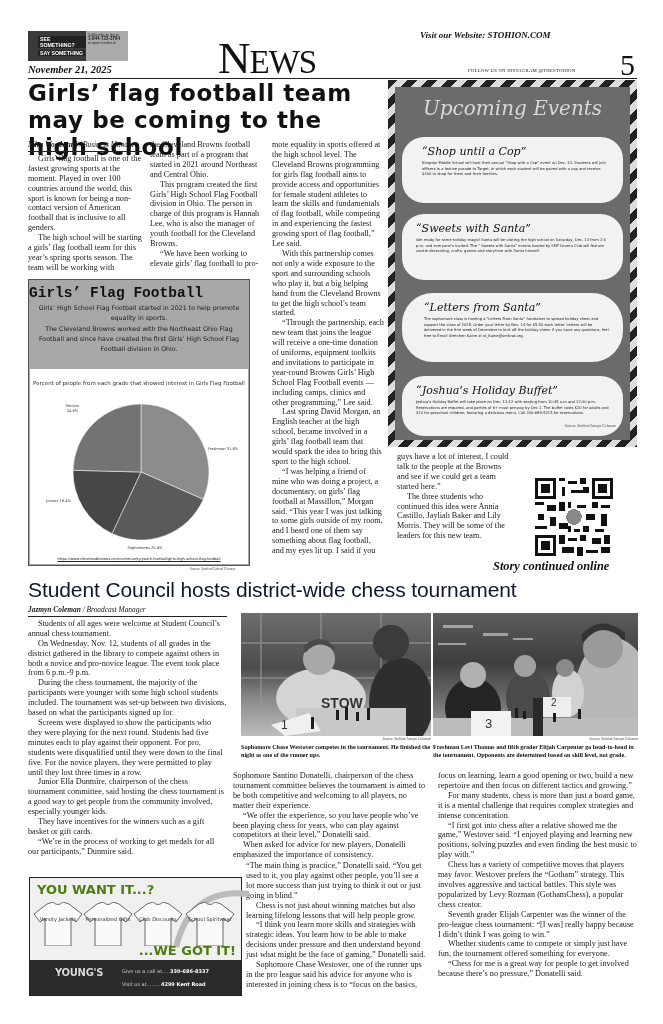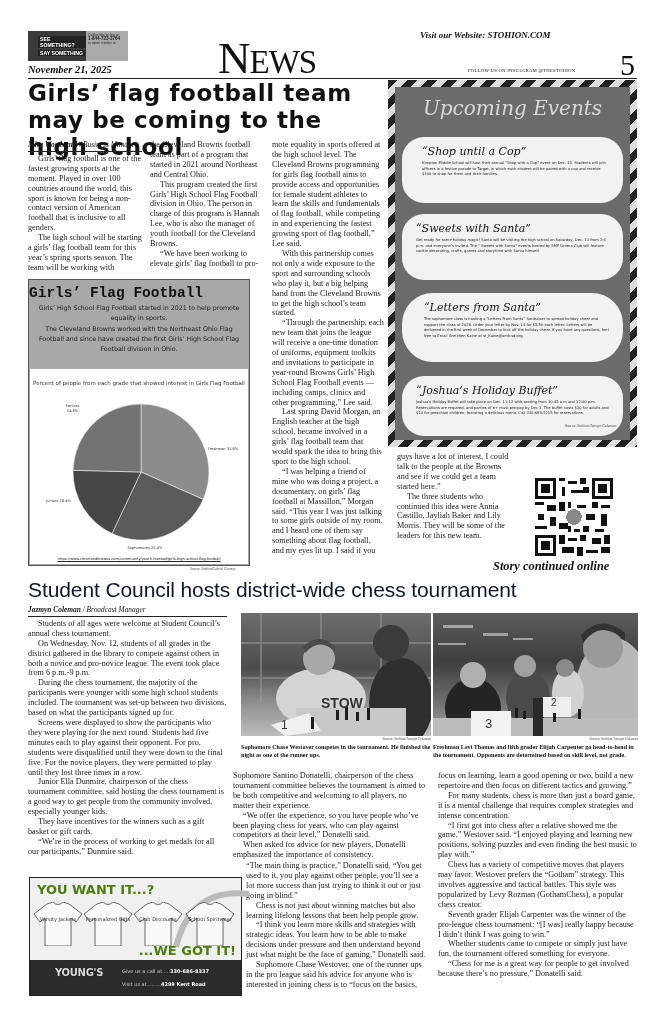--- a/index.html
+++ b/index.html
@@ -291,21 +291,21 @@
 <div class="abs photo-source" style="left:433px; top:737px; width:205px;">Source: Stohion/Jazmyn Coleman</div>
 <div class="abs caption" style="left:433px; top:743px; width:205px;">Freshman Levi Thomas and fifth grader Elijah Carpenter go head-to-head in the tournament. Opponents are determined based on skill level, not grade.</div>
 
 <div class="abs body-text" style="left:233px; top:771px; width:195px;">
   <p style="text-indent:0">Sophomore Santino Donatelli, chairperson of the chess tournament committee believes the tournament is aimed to be both competitive and welcoming to all players, no matter their experience.</p>
   <p>“We offer the experience, so you have people who’ve been playing chess for years, who can play against competitors at their level,” Donatelli said.</p>
   <p>When asked for advice for new players, Donatelli emphasized the importance of consistency.</p>
 </div>
 <div class="abs body-text" style="left:246px; top:861px; width:182px;">
   <p style="text-indent:0">“The main thing is practice,” Donatelli said. “You get used to it, you play against other people, you’ll see a lot more success than just trying to think it out or just going in blind.”</p>
-  <p>Chess is not just about winning matches but also learning lifelong lessons that been help people grow.</p>
+  <p>Chess is not just about winning matches but also learning lifelong lessons that will help people grow.</p>
   <p>“I think you learn more skills and strategies with strategic ideas. You learn how to be able to make decisions under pressure and then understand beyond just what might be the face of gaming,” Donatelli said.</p>
   <p>Sophomore Chase Westover, one of the runner ups in the pro league said his advice for anyone who is interested in joining chess is to “focus on the basics,</p>
 </div>
 
 <div class="abs body-text" style="left:438px; top:771px; width:199px;">
   <p style="text-indent:0">focus on learning, learn a good opening or two, build a new repertoire and then focus on different tactics and growing.”</p>
   <p>For many students, chess is more than just a board game, it is a mental challenge that requires complex strategies and intense concentration.</p>
   <p>“I first got into chess after a relative showed me the game,” Westover said. “I enjoyed playing and learning new positions, solving puzzles and even finding the best music to play with.”</p>
   <p>Chess has a variety of competitive moves that players may favor. Westover prefers the “Gotham” strategy. This involves aggressive and tactical battles. This style was popularized by Levy Rozman (GothamChess), a popular chess creator.</p>
   <p>Seventh grader Elijah Carpenter was the winner of the pro-league chess tournament: “[I was] really happy because I didn’t think I was going to win.”</p>

